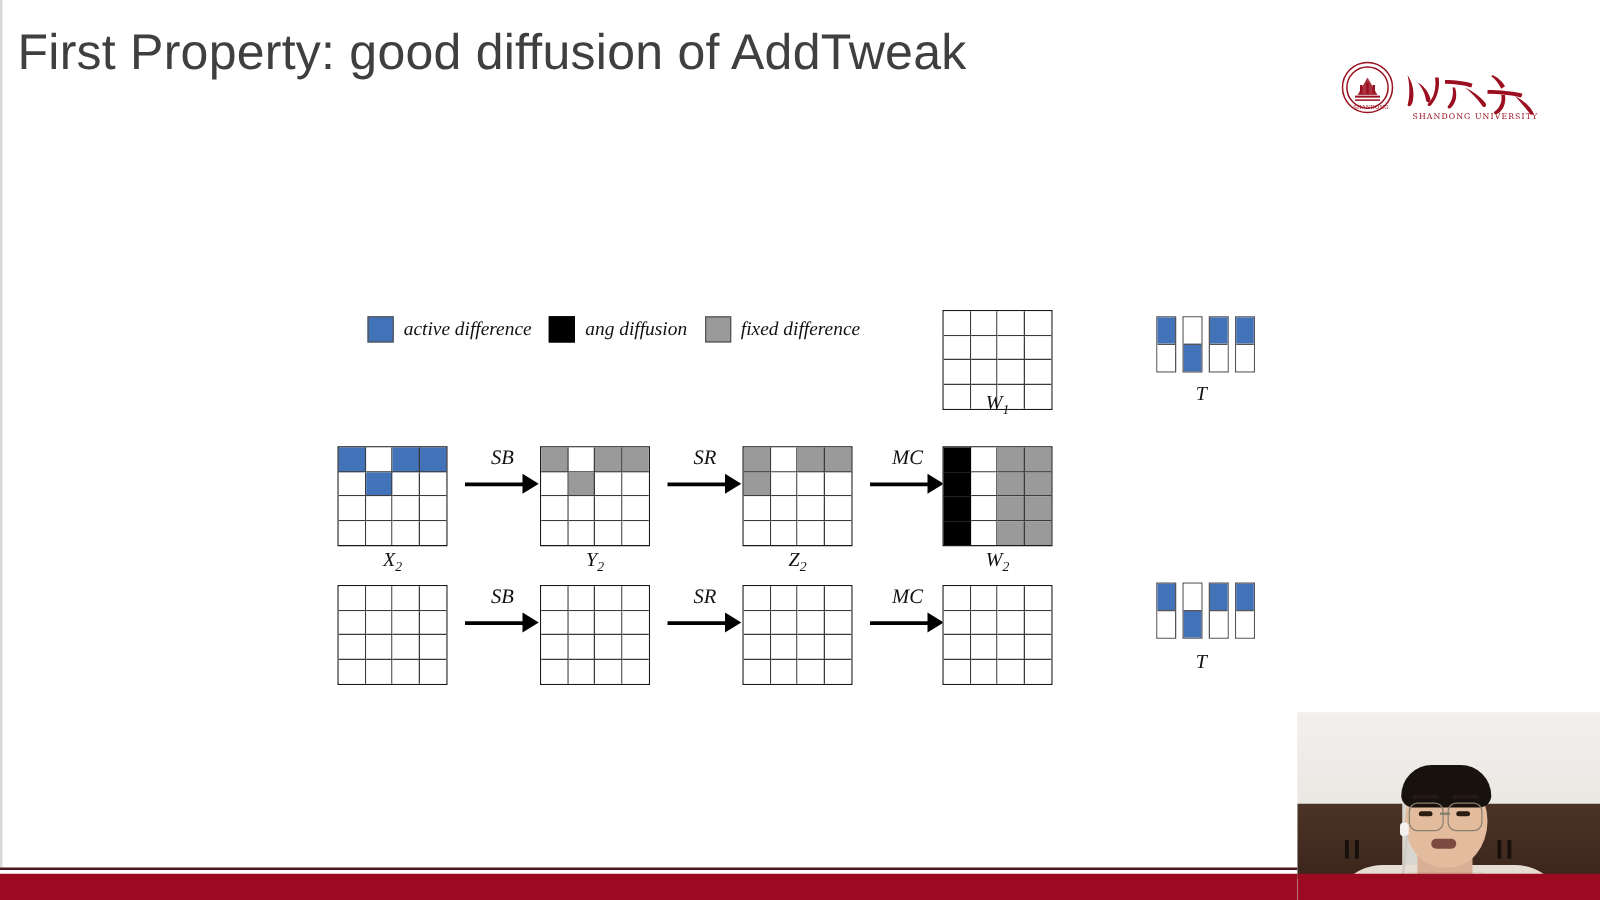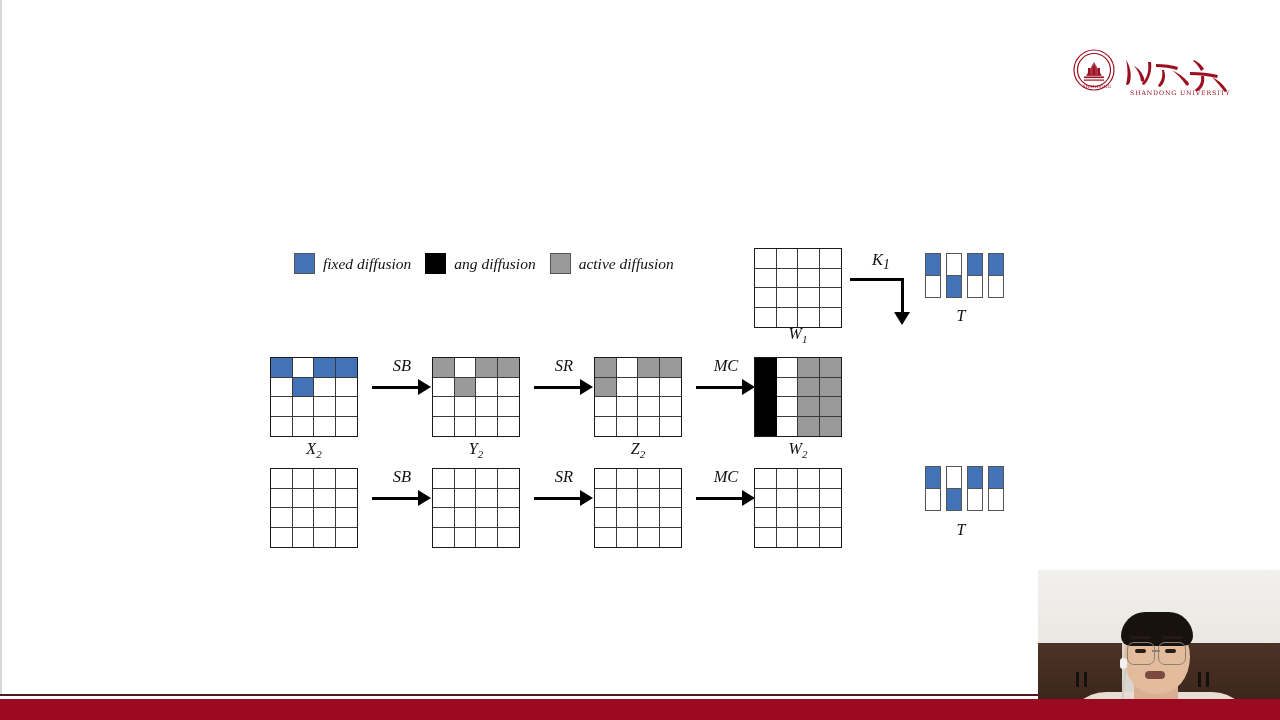--- a/index.html
+++ b/index.html
@@ -162,20 +162,21 @@
   .wc-necklace{position:absolute;left:90px;top:128px;width:58px;height:20px;border-bottom:2.5px solid #2a211a;border-radius:0 0 34px 34px;}
   .wc-redstrip{position:absolute;left:0;right:0;bottom:0;height:21px;background:#9b0a20;}
 </style>
 </head>
 <body>
 
 <div id="stage">
 
   <div class="leftedge"></div>
 
+  <div class="slide-title">First Property: good diffusion of AddTweak</div>
 
   <div class="logo">
     <svg width="168" height="52" viewBox="0 0 168 52" xmlns="http://www.w3.org/2000/svg">
       <g stroke="#9b1020" fill="none" stroke-width="1.2">
         <circle cx="26" cy="22" r="20"></circle>
         <circle cx="26" cy="22" r="16.5"></circle>
       </g>
       <g fill="#9b1020">
         <path d="M18 28 L26 14 L34 28 Z" opacity="0.85"></path>
         <rect x="16" y="28.5" width="20" height="1.6"></rect>
@@ -199,29 +200,29 @@
         <path d="M136 28 C137 34 135 40 130 43 C128 44 126 42 128 41 C132 38 134 33 133 28 Z"></path>
         <path d="M144 29 C150 32 155 36 158 41 C160 43 157 45 156 43 C152 38 148 33 144 29 Z"></path>
       </g>
       <text x="62" y="47" fill="#9b1020" font-family="DejaVu Serif, serif" font-size="6.2" letter-spacing="0.9">SHANDONG UNIVERSITY</text>
     </svg>
   </div>
 
   <div class="legend">
     <div class="legend-item">
       <span class="legend-swatch" style="background:#4272b8"></span>
-      <span class="legend-label">fixed diffusion</span>
+      <span class="legend-label">active difference</span>
     </div>
     <div class="legend-item">
       <span class="legend-swatch" style="background:#000000;border-color:#000"></span>
       <span class="legend-label">ang diffusion</span>
     </div>
     <div class="legend-item">
       <span class="legend-swatch" style="background:#9a9a9a"></span>
-      <span class="legend-label">active diffusion</span>
+      <span class="legend-label">fixed difference</span>
     </div>
   </div>
 
   <div class="grid" id="g-W1" style="left:754px;top:248px;width:88px;height:80px;">
       <div class="cell" style="background: rgb(255, 255, 255);"></div>
       <div class="cell" style="background: rgb(255, 255, 255);"></div>
       <div class="cell" style="background: rgb(255, 255, 255);"></div>
       <div class="cell" style="background: rgb(255, 255, 255);"></div>
       <div class="cell" style="background: rgb(255, 255, 255);"></div>
       <div class="cell" style="background: rgb(255, 255, 255);"></div>
@@ -229,30 +230,24 @@
       <div class="cell" style="background: rgb(255, 255, 255);"></div>
       <div class="cell" style="background: rgb(255, 255, 255);"></div>
       <div class="cell" style="background: rgb(255, 255, 255);"></div>
       <div class="cell" style="background: rgb(255, 255, 255);"></div>
       <div class="cell" style="background: rgb(255, 255, 255);"></div>
       <div class="cell" style="background: rgb(255, 255, 255);"></div>
       <div class="cell" style="background: rgb(255, 255, 255);"></div>
       <div class="cell" style="background: rgb(255, 255, 255);"></div>
       <div class="cell" style="background: rgb(255, 255, 255);"></div>
     </div>
-  <div class="glabel" style="left:753px;top:325px;">
+  <div class="glabel" style="left:753px;top:314px;">
     <span>W</span><sub>1</sub>
   </div>
 
-  <div class="elbow" style="left:850px;top:252px;width:62px;height:62px;">
-    <span class="lbl"><span>K</span><sub>1</sub></span>
-    <span class="h" style="width:54px;"></span>
-    <span class="v" style="left:51px;height:36px;"></span>
-    <span class="head" style="left:44px;top:60px;"></span>
-  </div>
 
   <div class="tweak" id="t-top" style="left:925px;top:253px;">
       <div class="tbar">
         <div class="half top" style="background: rgb(66, 114, 184);"></div>
         <div class="half bottom" style="background: rgb(255, 255, 255);"></div>
       </div>
       <div class="tbar">
         <div class="half top" style="background: rgb(255, 255, 255);"></div>
         <div class="half bottom" style="background: rgb(66, 114, 184);"></div>
       </div>

